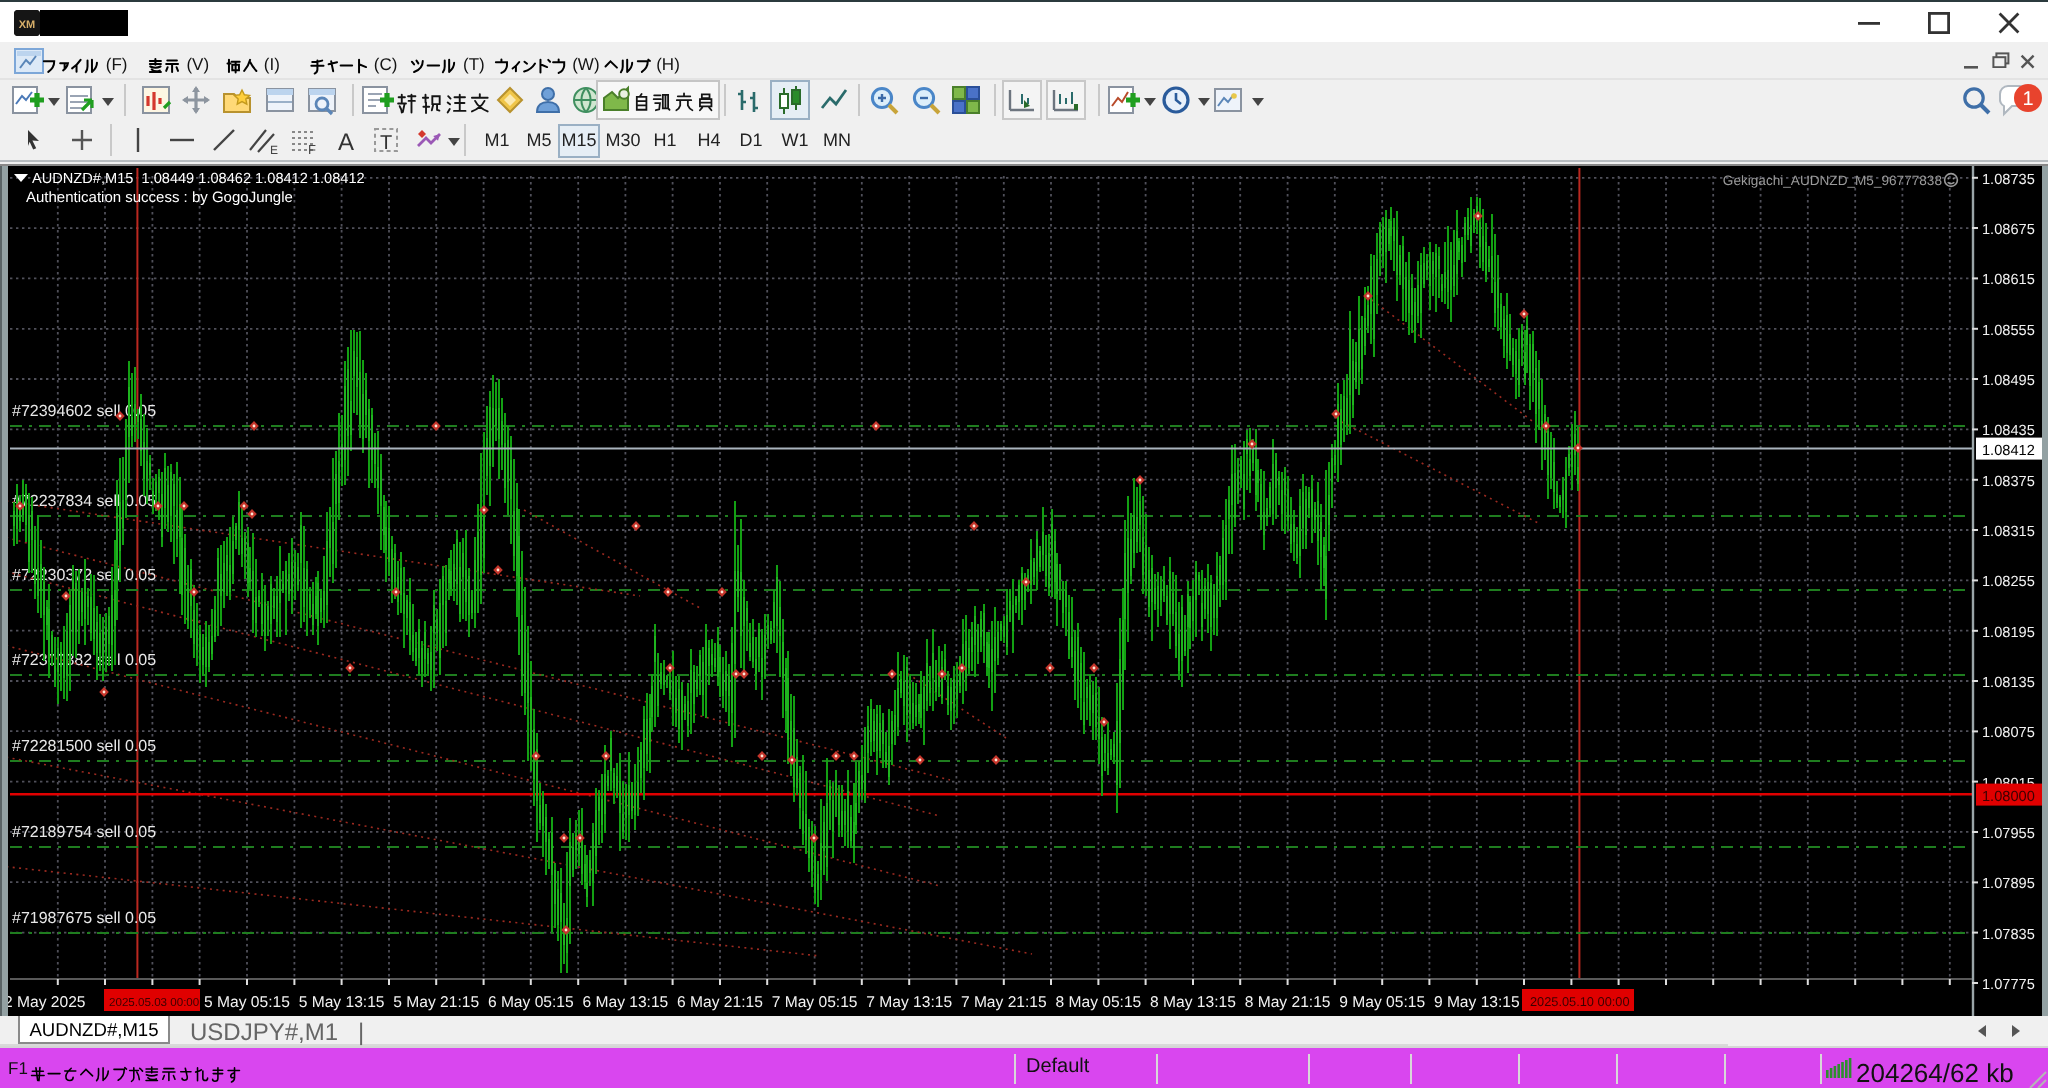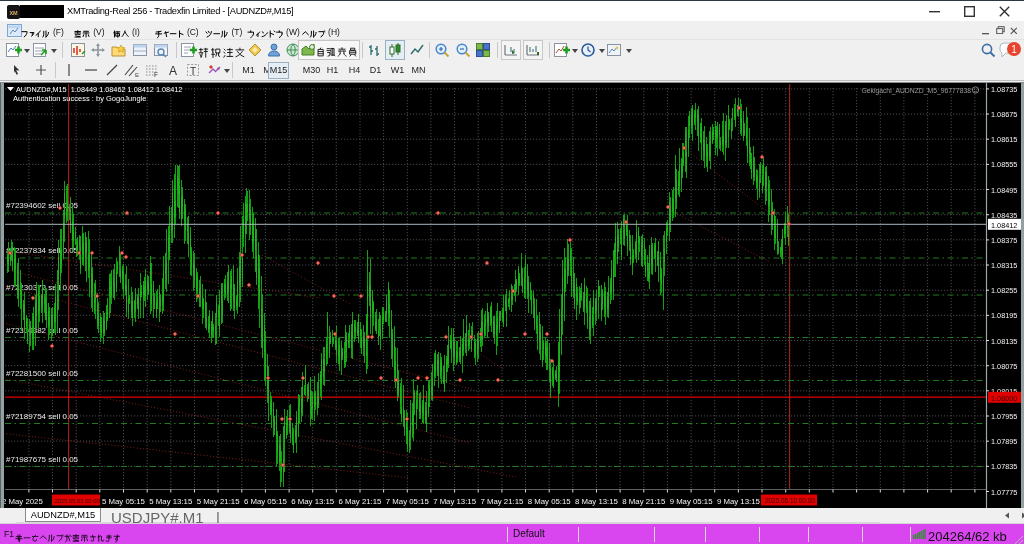--- a/index.html
+++ b/index.html
@@ -9,34 +9,33 @@
 #mticon{position:absolute;left:7px;top:4px;width:13px;height:13px;background:#101010;border-radius:2px}
 #menu{left:0;top:21px;width:1024px;height:19px;background:#f0f0f0;border-bottom:1px solid #e3e3e3}
 .mlat{position:absolute;top:6px;font-size:8.5px;color:#141414;white-space:nowrap}
 #tb1{left:0;top:40px;width:1024px;height:20px;background:#f0f0f0}
 #tb2{left:0;top:60px;width:1024px;height:21px;background:#f0f0f0;border-bottom:1px solid #b7bcc0}
 .sep{position:absolute;top:2px;width:1px;height:16px;background:#c9c9c9}
 .caret{position:absolute;width:0;height:0;border-left:3px solid transparent;border-right:3px solid transparent;border-top:4px solid #444}
 .tfb{position:absolute;top:2px;width:21px;height:17px;font-size:9px;color:#222;text-align:center;line-height:17px}
 .tfb.on{background:#e6eef5;border:1px solid #9ab0c4;line-height:15px}
 #chartwin{left:0;top:82px;width:1024px;height:426px;background:#000}
-#tabbar{left:16px;top:508px;width:864px;height:15px;background:#f0f0f0;border-bottom:1px solid #d9d9d9}
+#tabbar{left:0;top:508px;width:864px;height:15px;background:#f0f0f0;border-bottom:1px solid #d9d9d9}
 #atab{position:absolute;left:9px;top:0px;width:76px;height:14px;background:#fff;border:1px solid #8a8a8a;border-top:none;font-size:9.3px;text-align:center;line-height:14px;color:#000}
-#itab{position:absolute;left:95px;top:1px;font-size:15px;color:#666}
+#itab{position:absolute;left:95px;top:1px;font-size:12px;color:#666}
 #statusbar{left:0;top:523px;width:1024px;height:21px;background:#d946ef;border-top:1px solid #d5d5d5;color:#111}
 .scell{position:absolute;top:3px;width:1px;height:15px;background:#d8d8d8}
 svg text{font-family:"Liberation Sans",sans-serif}
 </style></head><body>
 <div class="abs" id="title">
  <div id="mticon"><svg width="13" height="13">
         <rect width="13" height="13" rx="2" fill="#151515"></rect>
         <text x="6.5" y="9" font-size="5.5" fill="#d8b06a" text-anchor="middle" font-family="Liberation Sans" font-weight="bold">XM</text>
       </svg></div>
  <div id="redact"></div>
- <div class="txt">XMTrading-Real 256 - Tradexfin Limited - [AUDNZD#,M15]</div>
  <svg style="position:absolute;left:929px;top:10px" width="12" height="2">
       <rect width="11" height="1.4" fill="#333"></rect>
     </svg>
  <svg style="position:absolute;left:964px;top:5px" width="11" height="11">
       <rect x="0.7" y="0.7" width="9.6" height="9.6" fill="none" stroke="#333" stroke-width="1.4"></rect>
     </svg>
  <svg style="position:absolute;left:999px;top:5px" width="11" height="11">
       <path d="M0.8 0.8L10.2 10.2M10.2 0.8L0.8 10.2" stroke="#333" stroke-width="1.4"></path>
     </svg>
 </div>
@@ -341,21 +340,21 @@
     </svg>
     <svg style="position:absolute;left:206px;top:2px" width="18" height="17" viewBox="0 0 18 17">
       <path d="M3 11l4-4 2.5 2.5L14 5" stroke="#9b59b6" stroke-width="1.4" fill="none"></path>
       <path d="M14 5l-1 3.4L10.6 6z" fill="#9b59b6"></path>
       <path d="M3 5l2-2 2 2-2 2z" fill="#d4382d"></path>
     </svg>
     <div class="caret" style="left:224px;top:9px"></div>
     <div class="sep" style="left:232px"></div>
     <div class="tfb" style="left:238px">M1</div>
     <div class="tfb" style="left:259px">M5</div>
-    <div class="tfb on" style="left:268px">M15</div>
+    <div class="tfb on" style="left:279px">M15</div>
     <div class="tfb" style="left:301px">M30</div>
     <div class="tfb" style="left:322px">H1</div>
     <div class="tfb" style="left:344px">H4</div>
     <div class="tfb" style="left:365px">D1</div>
     <div class="tfb" style="left:387px">W1</div>
     <div class="tfb" style="left:408px">MN</div>
   </div>
 <div class="abs" id="chartwin">
     <svg width="1024" height="426" viewBox="0 0 1024 426" style="position:absolute;left:0;top:0">
       <rect x="0" y="0" width="1024" height="426" fill="#000"></rect>

